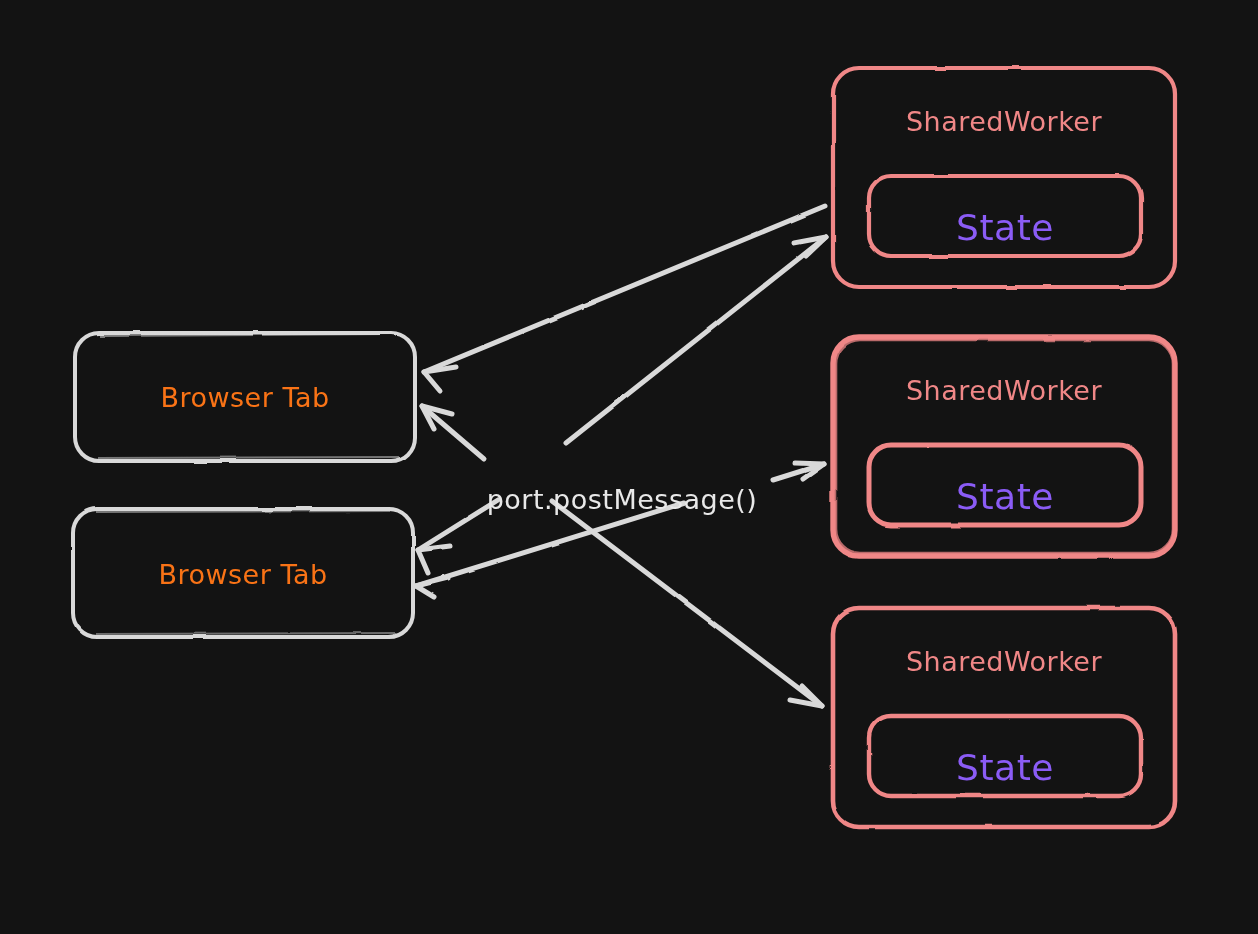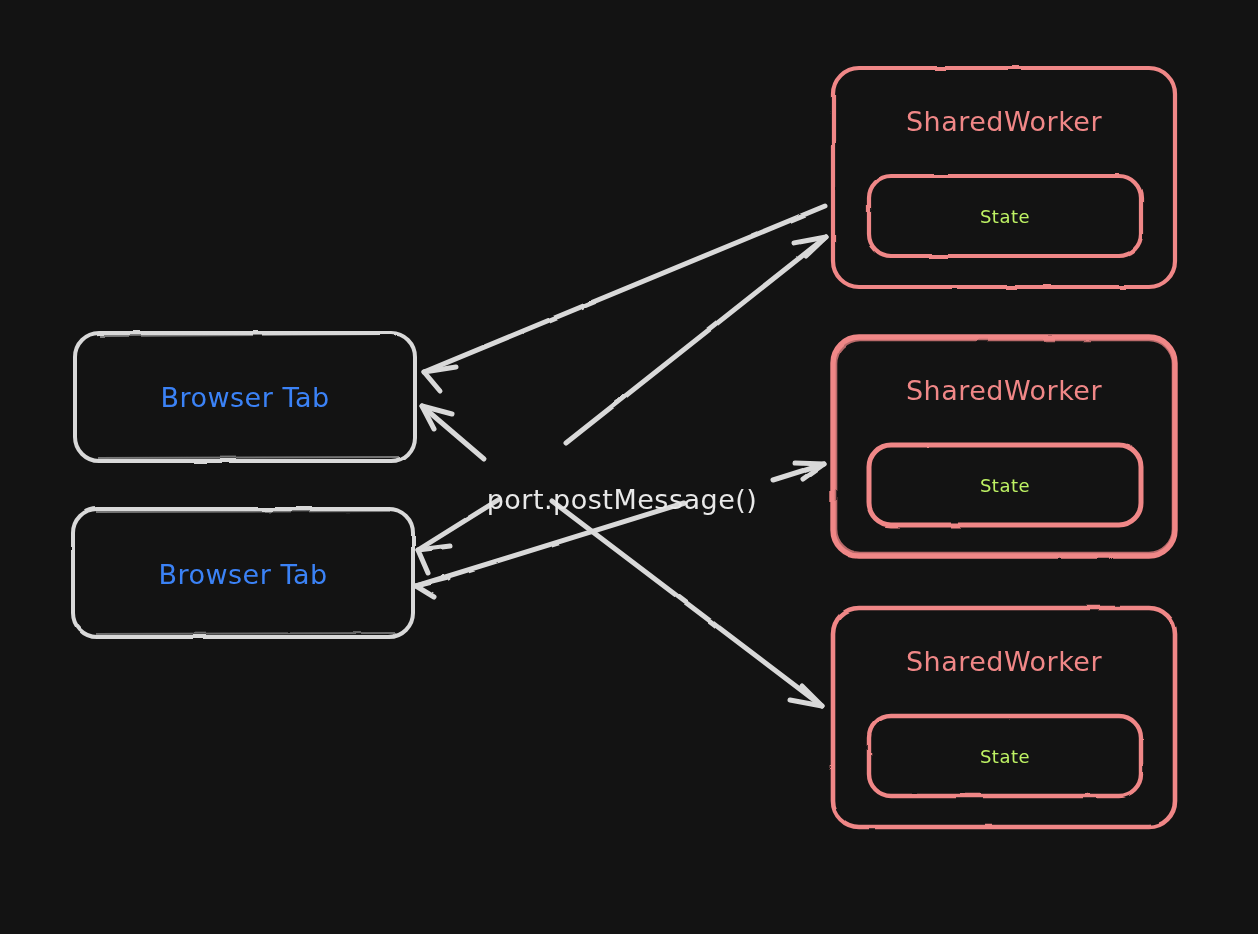--- a/index.html
+++ b/index.html
@@ -27,25 +27,26 @@
     white-space: nowrap;
     letter-spacing: 0.5px;
     pointer-events: none;
     font-family: "DejaVu Sans", sans-serif;
   }
   .lbl-worker {
     color: #f08787;
     font-size: 27px;
   }
   .lbl-state {
-    color: #bef264;
-    font-size: 18px;
+    color: #8b5cf6;
+    font-size: 36px;
+    margin-top: 11px;
   }
   .lbl-tab {
-    color: #3b82f6;
+    color: #f97316;
     font-size: 27px;
   }
   .lbl-msg {
     color: #e8e8e8;
     font-size: 27px;
   }
   .ctr {
     transform: translate(-50%, -50%);
   }
 </style>

